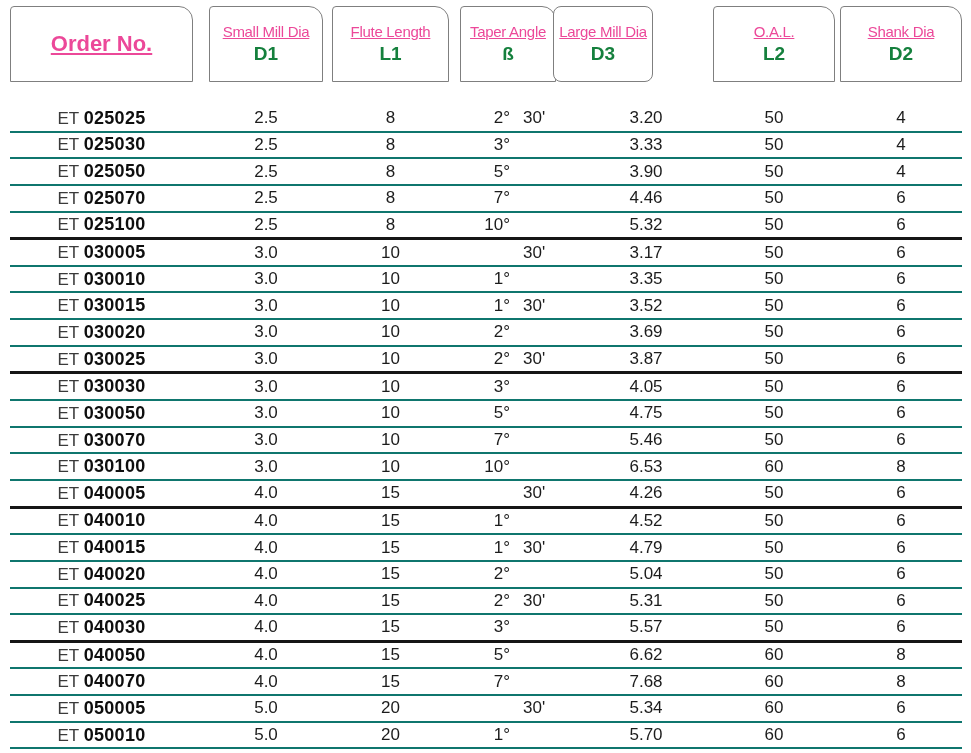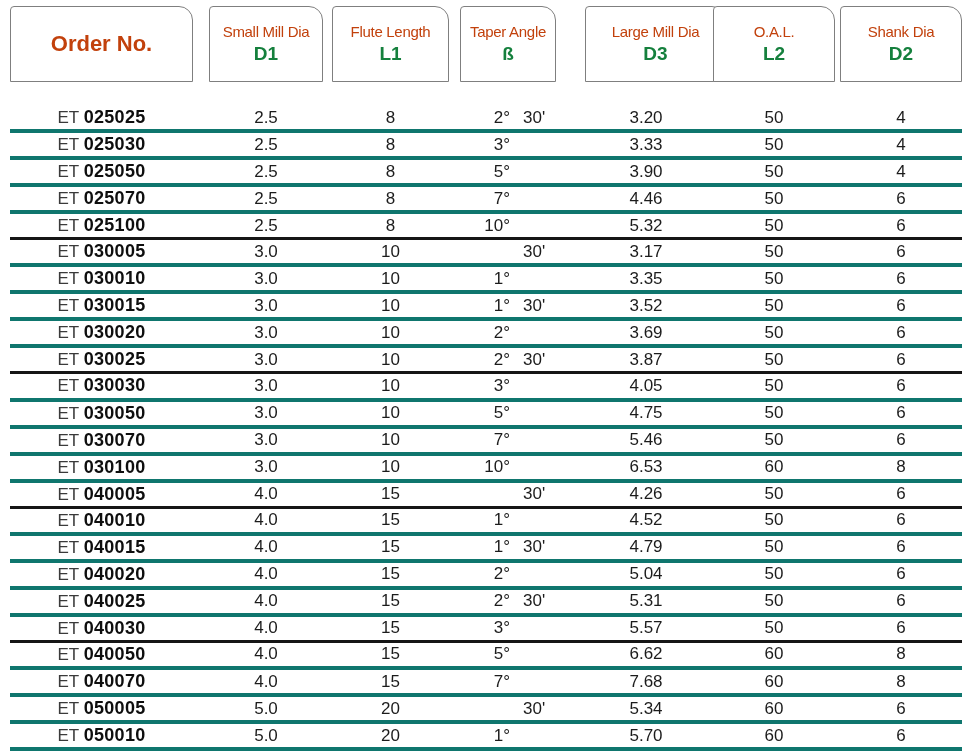--- a/index.html
+++ b/index.html
@@ -7,40 +7,40 @@
     position:relative; width:971px; height:753px; background:#ffffff;
     font-family:"Liberation Sans", sans-serif; color:#1c1c1c; overflow:hidden;
   }
 
   
   .hbox {
     position:absolute; top:6px; height:76px; box-sizing:border-box;
     border:1.5px solid #7f7f7f; border-radius:4px 14px 0 0; background:#fff;
     display:flex; flex-direction:column; justify-content:center; align-items:center;
   }
-  .hbox .h1 { font-size:15px; line-height:1.15; letter-spacing:-0.3px; text-align:left; color:#c2410c; }
+  .hbox .h1 { font-size:15px; line-height:1.15; letter-spacing:-0.3px; text-align:left; color:#ec4899;text-decoration:underline; }
   .hbox .h2 { font-size:19px; font-weight:bold; margin-top:3px; text-align:center; color:#15803d; }
   .hbox.order-box .h1 { font-size:22px; font-weight:bold; letter-spacing:0; }
   .c1 { left:10px;  width:183px; }
   .c2 { left:209px; width:114px; }
   .c3 { left:332px; width:117px; }
   .c4 { left:460px; width:96px; }
-  .c5 { left:585px; width:141px; }
+  .c5 { left:553px; width:100px;border-radius:8px; }
   .c6 { left:713px; width:122px; }
   .c7 { left:840px; width:122px; }
 
   
   .rows {
     position:absolute; top:82px; left:10px; width:952px; height:671px;
     box-sizing:border-box; border-bottom:3px solid #161616;
     display:flex; flex-direction:column;margin-top:24px;
   }
   .row {
     flex:1 1 0; min-height:0; box-sizing:border-box;
-    border-top:4px solid #0f766e;
+    border-top:2px solid #0f766e;
     display:grid; align-items:center;
     grid-template-columns:183px 16px 114px 9px 117px 11px 120px 5px 122px 6px 122px 5px 122px;
   }
   .row.first { border-top:none; }
   .row.thick { border-top:3px solid #161616; }
   .cell { font-size:17px; text-align:center; white-space:nowrap; }
   .row .cell:nth-child(1){ grid-column:1; }
   .row .cell:nth-child(2){ grid-column:3; }
   .row .cell:nth-child(3){ grid-column:5; }
   .row .cell:nth-child(4){ grid-column:7; }

